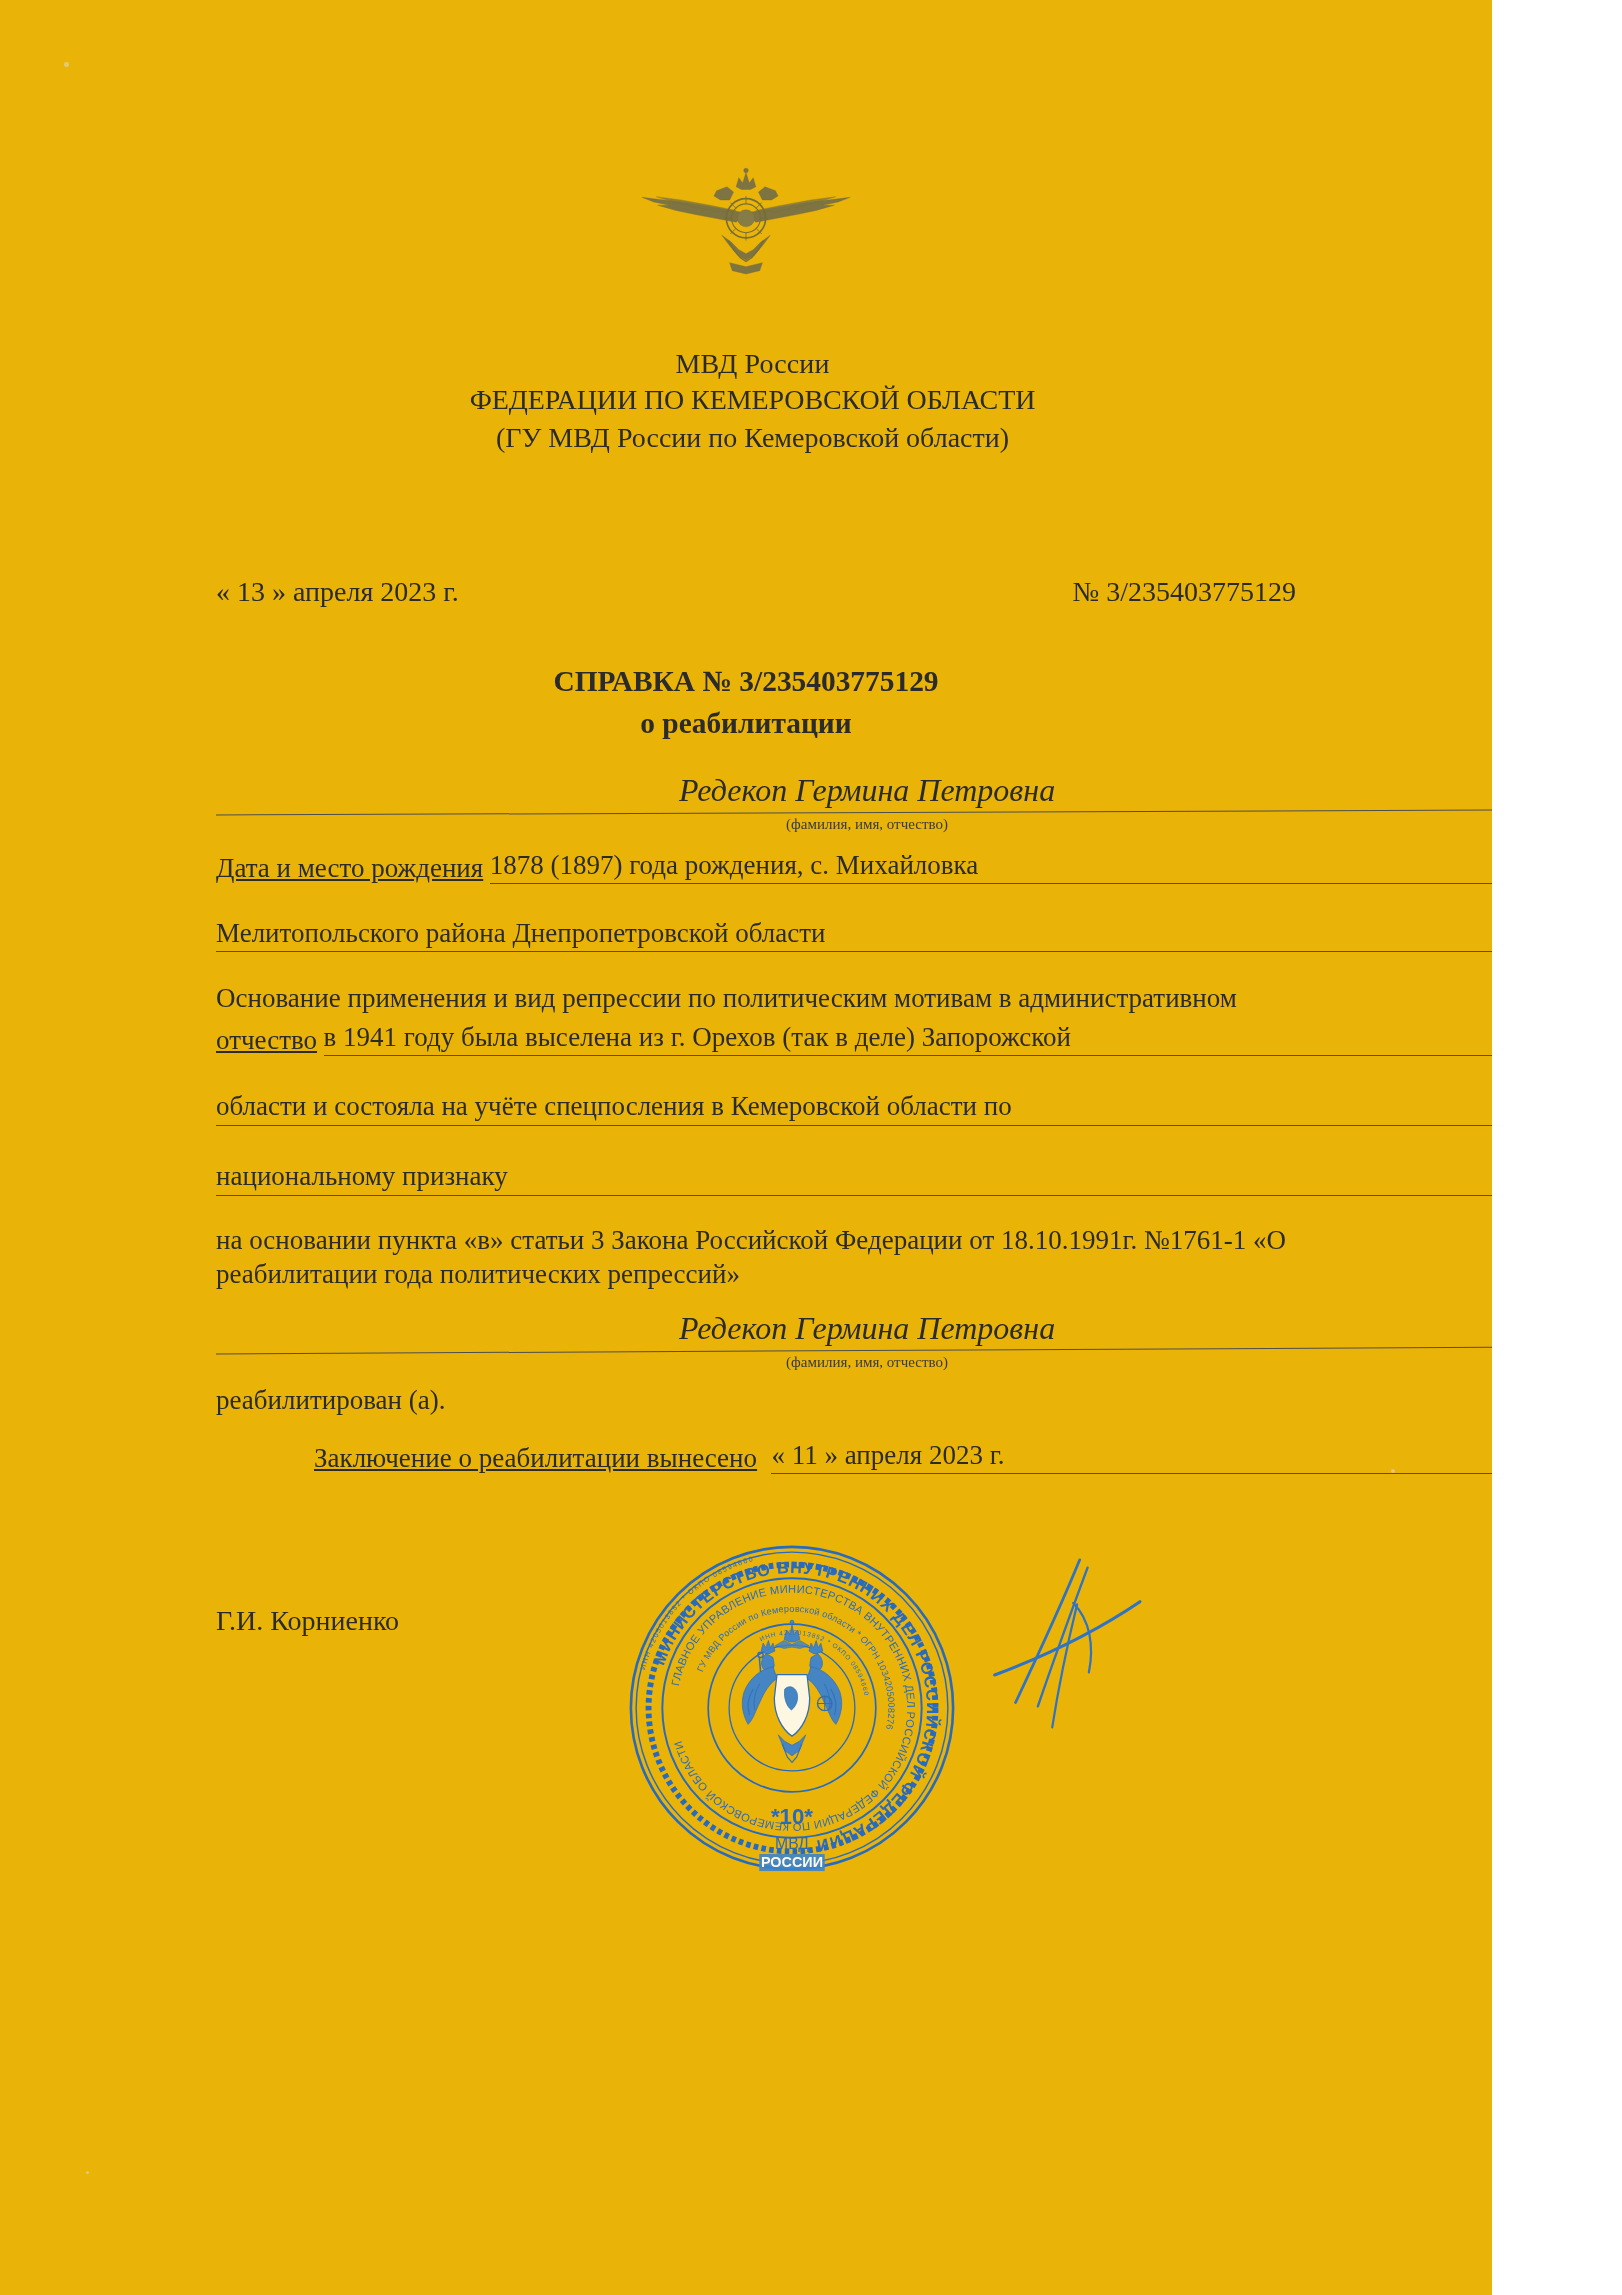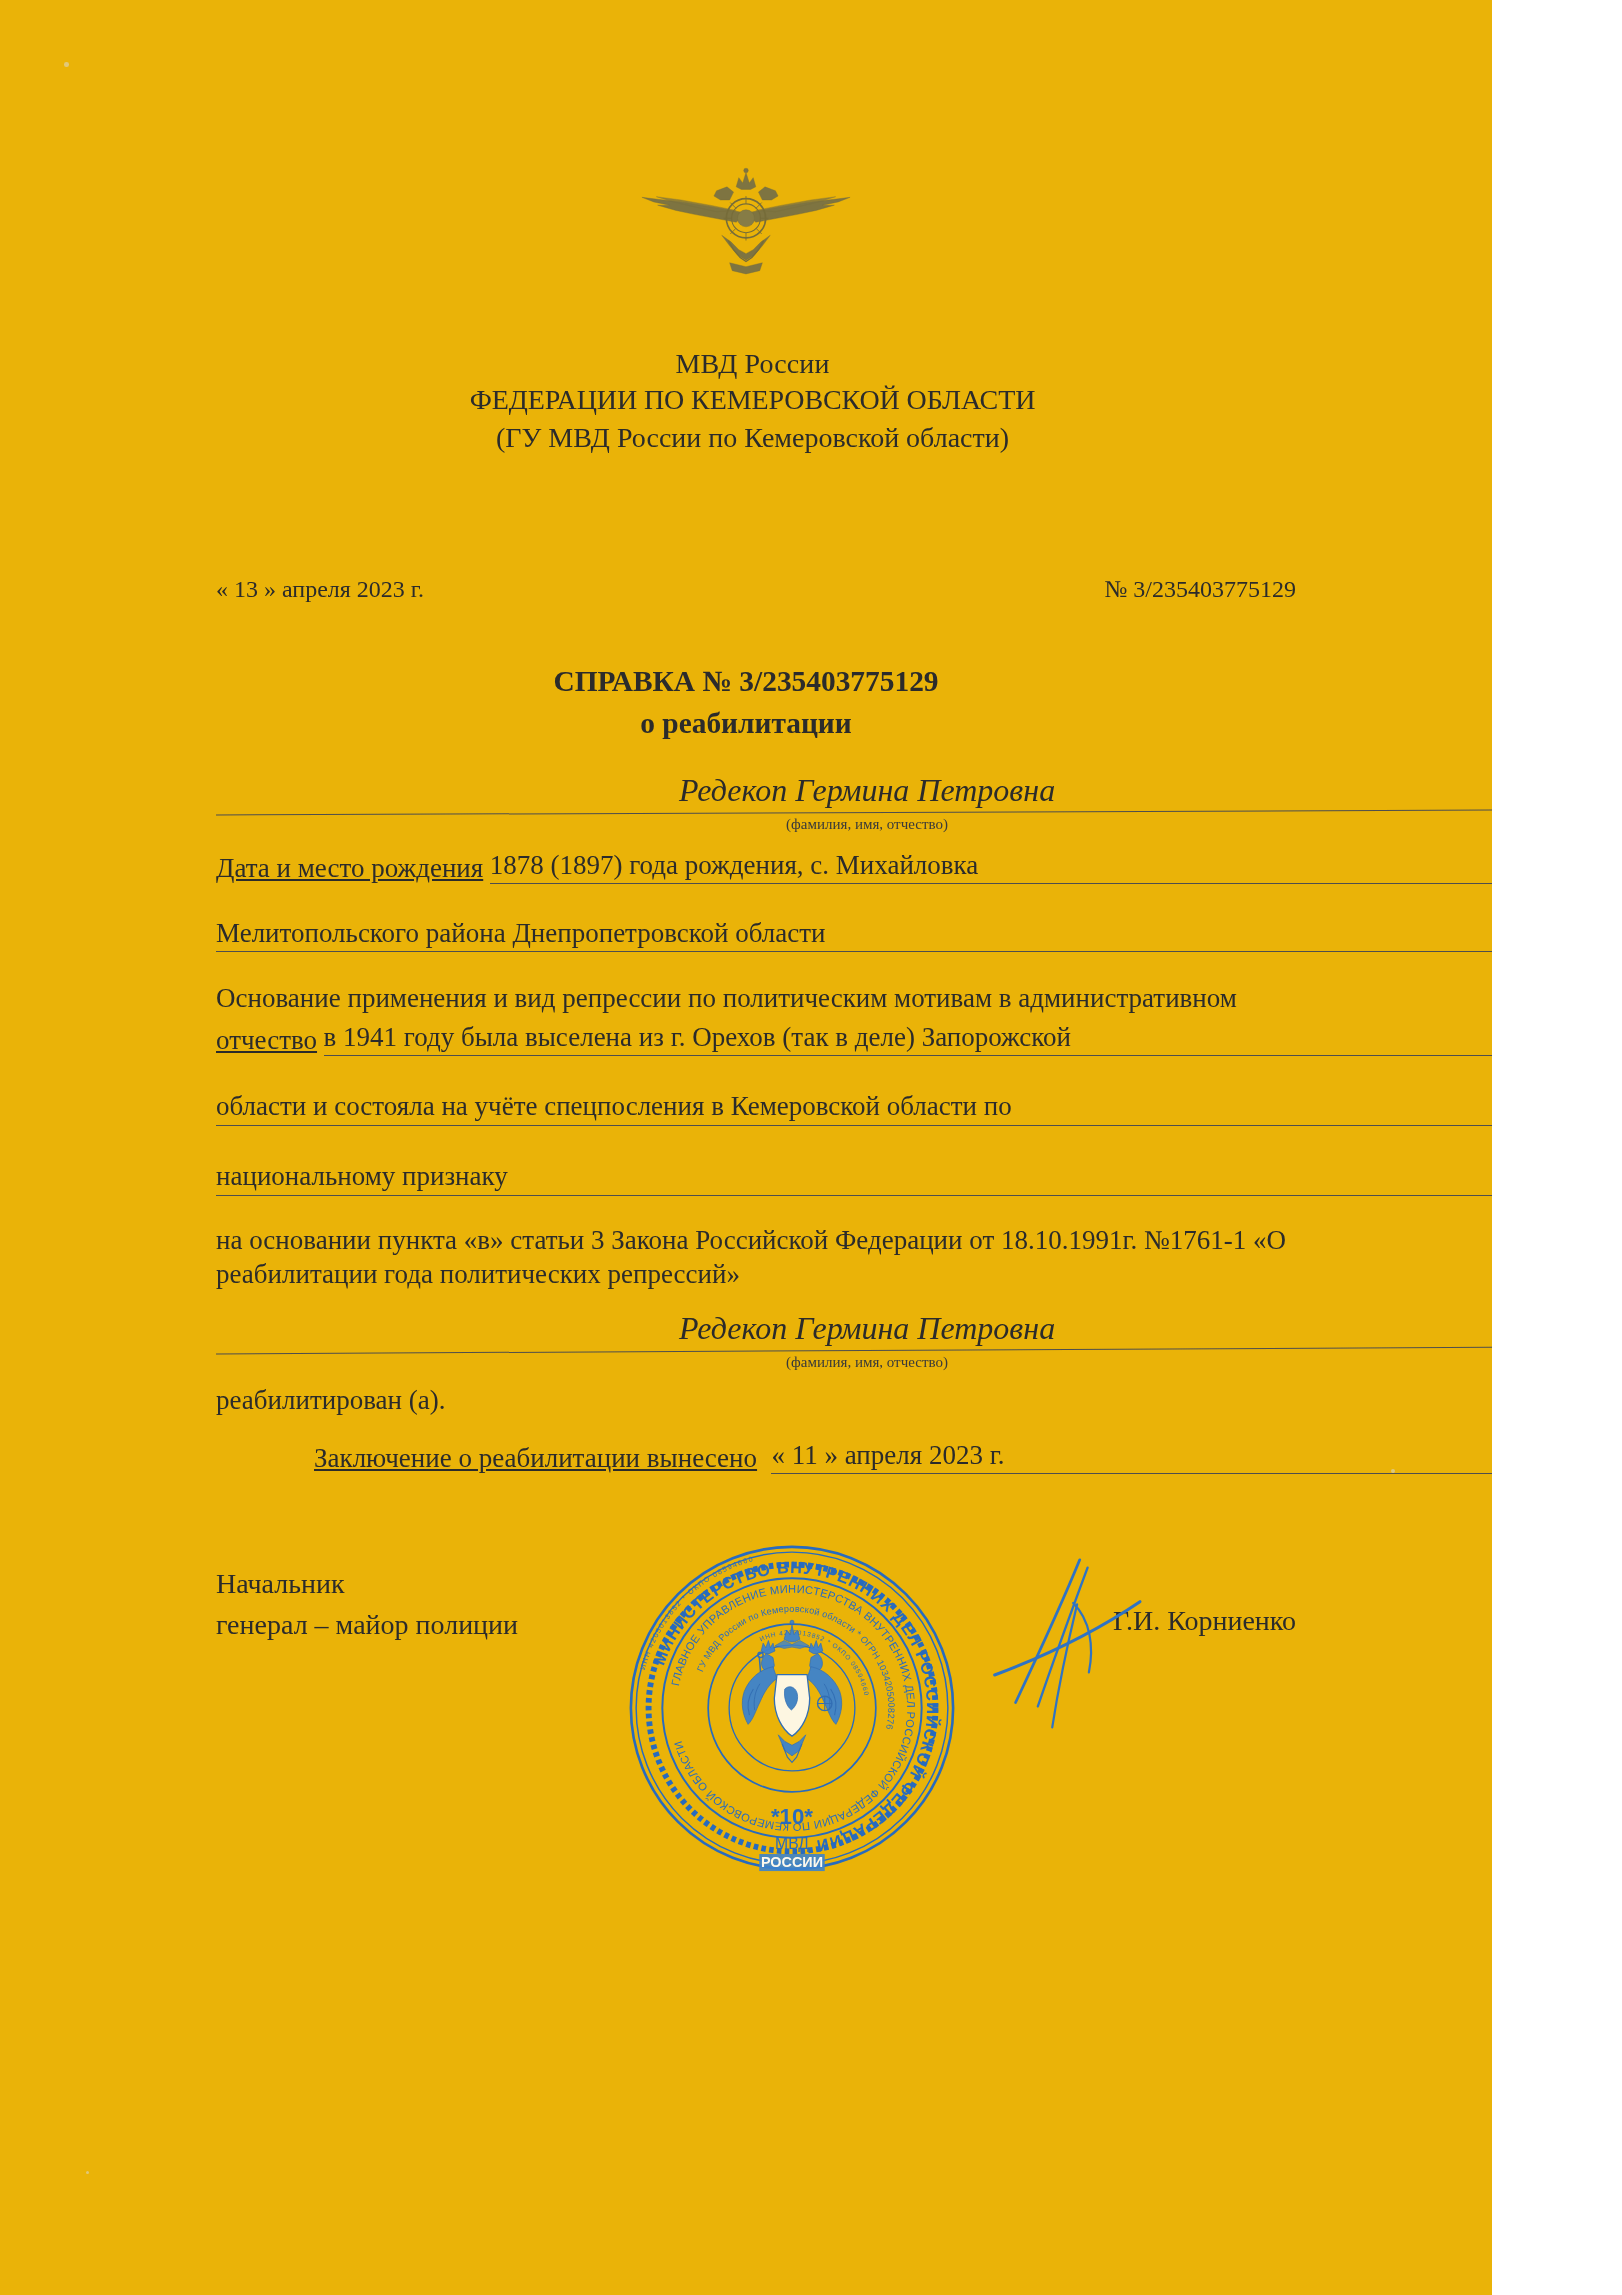--- a/index.html
+++ b/index.html
@@ -63,21 +63,21 @@
 
   
   #meta-row {
     position: absolute;
     left: 216px;
     right: 196px;
     top: 576px;
     display: flex;
     justify-content: space-between;
     align-items: baseline;
-    font-size: 24px;
+    font-size: 28px;
   }
 
   
   #doc-title {
     position: absolute;
     left: 0; right: 0;
     top: 661px;
     text-align: center;
     font-weight: bold;
     font-size: 29.4px;
@@ -289,24 +289,20 @@
     </div>
 
     <div class="field inline-row" style="margin-top:23.6px; padding-left:98px;">
       <span class="lead" style="padding-right:14.4px;">Заключение о реабилитации вынесено</span>
       <span class="filled">« 11 » апреля 2023 г.</span>
     </div>
 
   </div>
 
   <div id="sign-block">
-    <div id="sign-left">
-      <div>Начальник</div>
-      <div>генерал – майор полиции</div>
-    </div>
     <div id="sign-right">Г.И. Корниенко</div>
   </div>
 
   <svg id="signature" viewBox="0 0 330 330">
     <g fill="none" stroke="#2f73c4" stroke-width="4.2" stroke-linecap="round">
       <path d="M62 262 C 96 190, 130 118, 160 44"></path>
       <path d="M96 268 C 120 198, 146 126, 172 56" stroke-width="3.6"></path>
       <path d="M118 300 C 128 236, 142 170, 156 112" stroke-width="3.4"></path>
       <path d="M30 220 C 110 190, 190 150, 252 108" stroke-width="4.6"></path>
       <path d="M150 110 C 176 136, 182 176, 174 216" stroke-width="3.4"></path>

